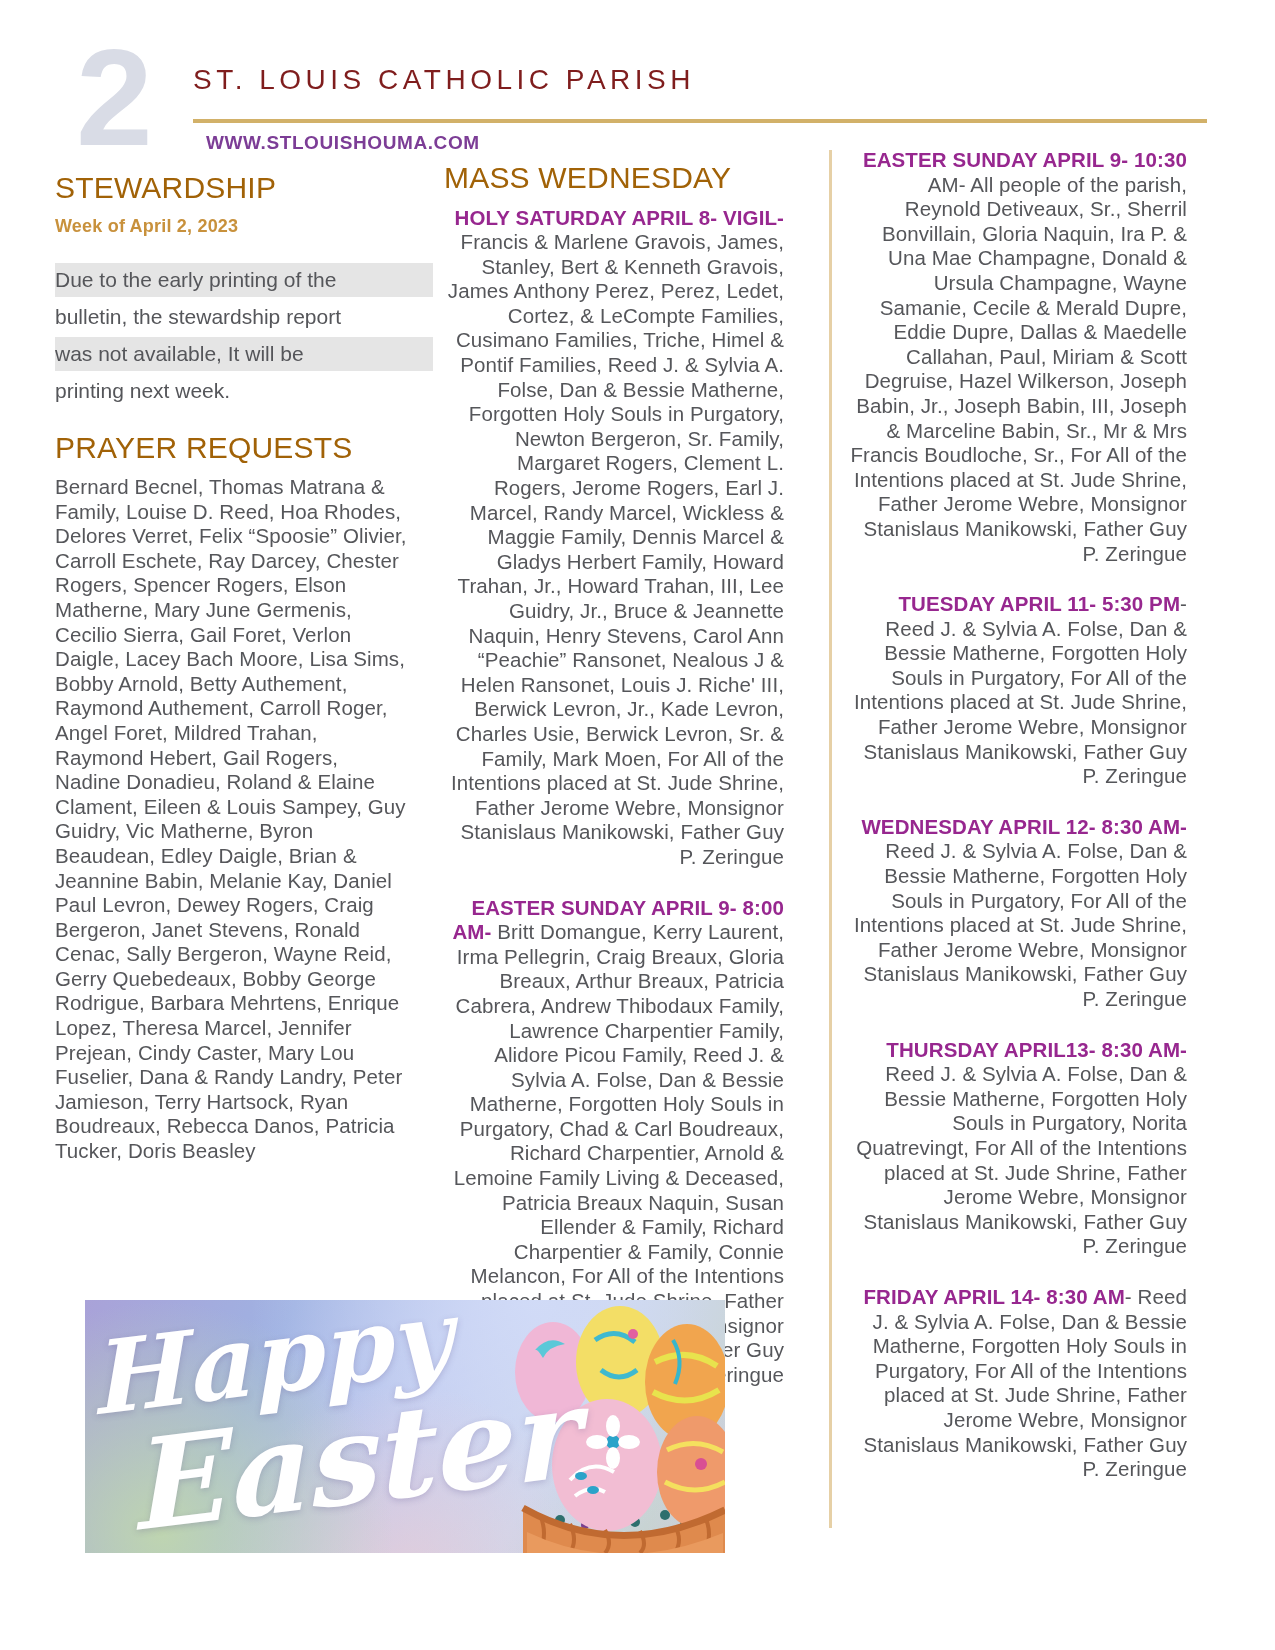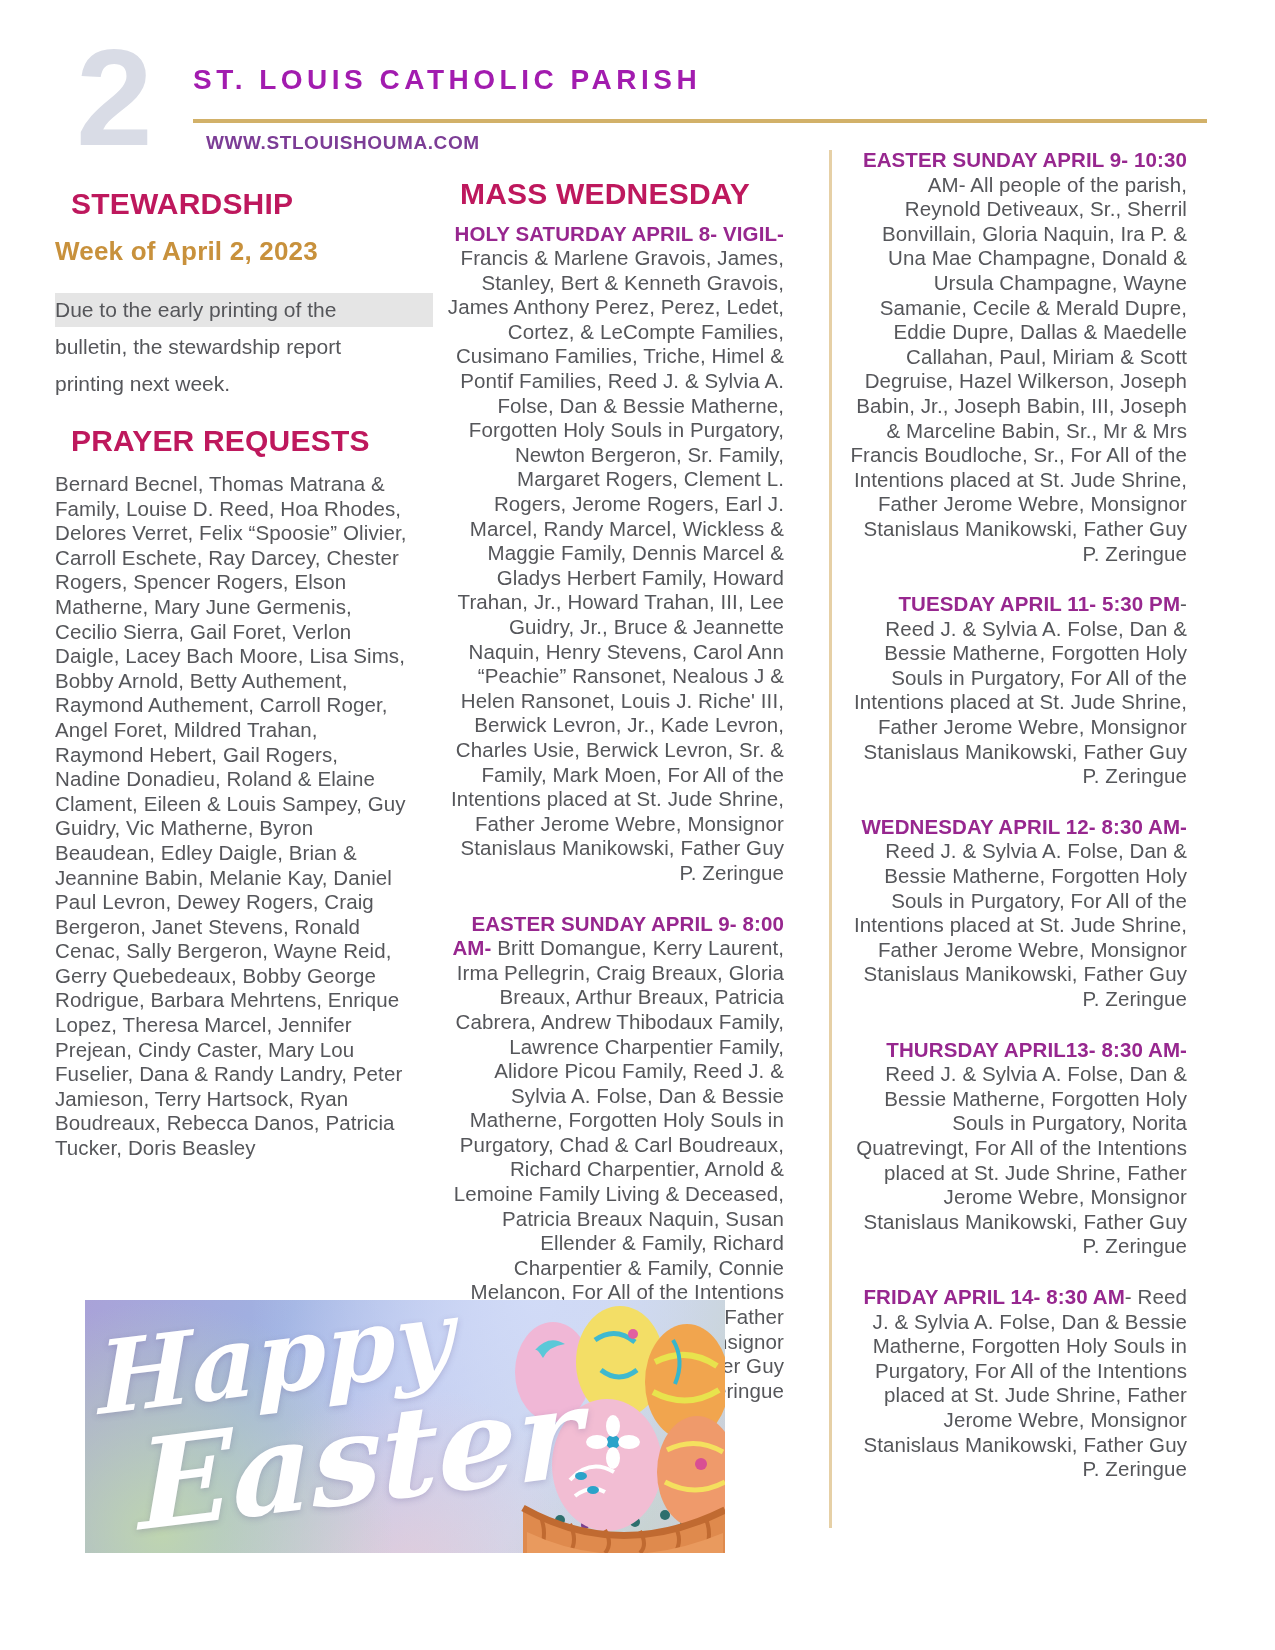--- a/index.html
+++ b/index.html
@@ -9,37 +9,37 @@
     color:#55565a;
   }
   .abs { position:absolute; }
 
   
   .page-number {
     left:76px; top:28px; font-size:138px; font-weight:bold;
     color:#d9dce6; line-height:1; letter-spacing:-2px;
   }
   .masthead-title {
-    left:193px; top:64px; font-size:28px; font-weight:bold;
-    color:#a21caf; letter-spacing:4.5px; white-space:nowrap;text-align:right;
+    left:193px; top:64px; font-size:28px; font-weight:normal;
+    color:#7f1d1d; letter-spacing:4.5px; white-space:nowrap;text-align:right;
   }
   .gold-rule { left:193px; top:119px; width:1014px; height:4px; background:#d2b169; }
   .site-url {
     left:206px; top:132px; font-size:19px; font-weight:bold;
     color:#7c3d96; letter-spacing:0.6px;
   }
 
   
-  .h-purple { color:#be185d; font-weight:bold; font-size:30px; letter-spacing:0.2px; margin:16px; line-height:1.05; }
+  .h-purple { color:#a16207; font-weight:normal; font-size:30px; letter-spacing:0.2px; margin:0; line-height:1.05; }
   .body-text { font-size:20.5px; line-height:24.6px; letter-spacing:0.1px; color:#55565a; }
   .ilabel { font-weight:bold; color:#97278f; }
 
   
   .col-left { left:55px; top:172px; width:378px; }
-  .week-sub { margin-top:12px; font-size:26px; font-weight:bold; color:#c8913c; letter-spacing:0.2px; }
+  .week-sub { margin-top:12px; font-size:18px; font-weight:bold; color:#c8913c; letter-spacing:0.2px; }
   .notice { margin-top:26px; width:378px; }
   .notice-line { height:34px; line-height:34px; margin-bottom:3px; font-size:21px; color:#55565a; }
   .notice-line.hl { background:#e5e5e5; }
   .prayer-head { margin-top:24px; }
   .prayer-names { margin-top:12px; width:352px; }
 
   
   .col-mid { left:444px; top:162px; width:340px; }
   .mass-head { margin-bottom:12px; }
   .intent { margin:0 0 26px 0;text-align:right; }
@@ -75,20 +75,21 @@
 <div class="abs gold-rule"></div>
 <div class="abs site-url">WWW.STLOUISHOUMA.COM</div>
 
 <div class="abs col-left">
   <div class="h-purple">STEWARDSHIP</div>
   <div class="week-sub">Week of April 2, 2023</div>
 
   <div class="notice">
     <div class="notice-line hl">Due to the early printing of the</div>
     <div class="notice-line">bulletin, the stewardship report</div>
+    <div class="notice-line hl">was not available, It will be</div>
     <div class="notice-line">printing next week.</div>
   </div>
 
   <div class="h-purple prayer-head">PRAYER REQUESTS</div>
   <div class="body-text prayer-names">Bernard Becnel, Thomas Matrana &amp; Family, Louise D. Reed, Hoa Rhodes, Delores Verret, Felix “Spoosie” Olivier, Carroll Eschete, Ray Darcey, Chester Rogers, Spencer Rogers, Elson Matherne, Mary June Germenis, Cecilio Sierra, Gail Foret, Verlon Daigle, Lacey Bach Moore, Lisa Sims, Bobby Arnold, Betty Authement, Raymond Authement, Carroll Roger, Angel Foret, Mildred Trahan, Raymond Hebert, Gail Rogers, Nadine Donadieu, Roland &amp; Elaine Clament, Eileen &amp; Louis Sampey, Guy Guidry, Vic Matherne, Byron Beaudean, Edley Daigle, Brian &amp; Jeannine Babin, Melanie Kay, Daniel Paul Levron, Dewey Rogers, Craig Bergeron, Janet Stevens, Ronald Cenac, Sally Bergeron, Wayne Reid, Gerry Quebedeaux, Bobby George Rodrigue, Barbara Mehrtens, Enrique Lopez, Theresa Marcel, Jennifer Prejean, Cindy Caster, Mary Lou Fuselier, Dana &amp; Randy Landry, Peter Jamieson, Terry Hartsock, Ryan Boudreaux, Rebecca Danos, Patricia Tucker, Doris Beasley</div>
 </div>
 
 <div class="abs col-mid">
   <div class="h-purple mass-head">MASS WEDNESDAY</div>
 

